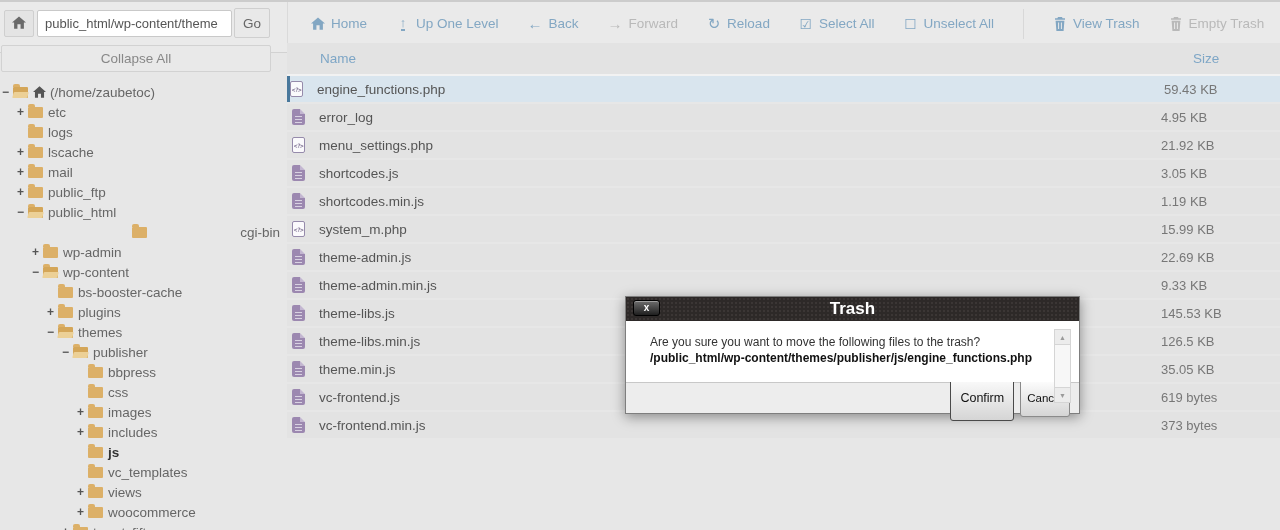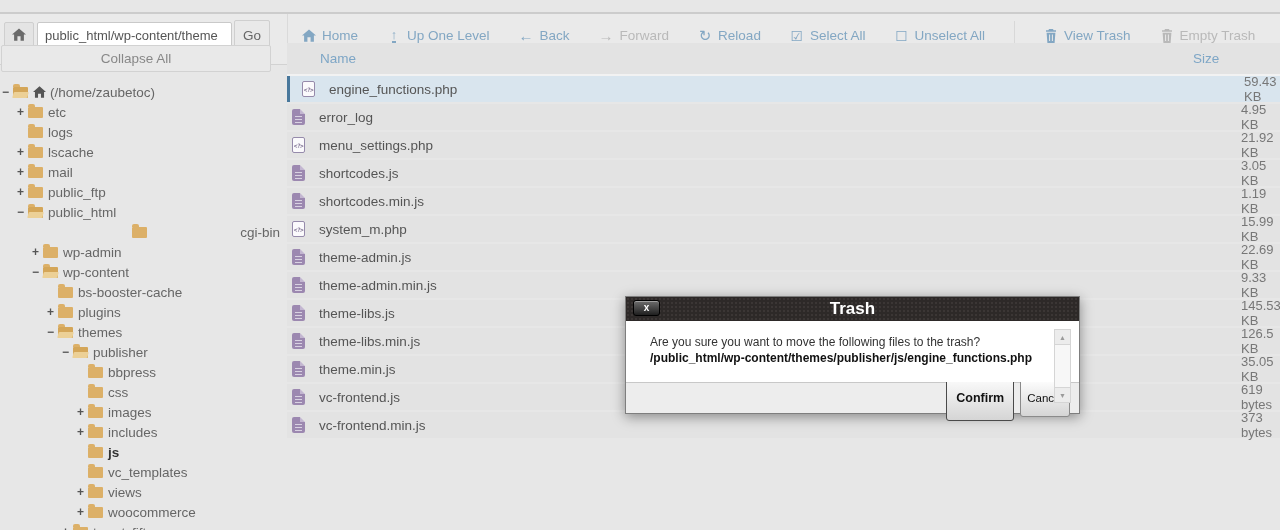--- a/index.html
+++ b/index.html
@@ -10,21 +10,20 @@
     font-family:"Liberation Sans","DejaVu Sans",sans-serif;
     color:#555;
   }
 
   
   .topbar {
     position:absolute; left:0; top:0; width:1280px; height:53px;
     background:#eaeaea;
     border-top:2px solid #cccccc;
     border-bottom:1px solid #d2d2d2;
-    margin-top:12px;
   }
   .home-btn {
     position:absolute; left:4px; top:8px; width:30px; height:27px;
     background:#e4e4e4; border:1px solid #cfcfcf; border-radius:2px;
     display:flex; align-items:center; justify-content:center; color:#6a6a6a;
     cursor:pointer;
   }
   .path-input {
     position:absolute; left:37px; top:8px; width:195px; height:27px;
     background:#ffffff; border:1px solid #c9c9c9; border-radius:2px;
@@ -32,21 +31,21 @@
     white-space:nowrap; overflow:hidden;
   }
   .go-btn {
     position:absolute; left:234px; top:6px; width:36px; height:30px;
     background:#e9e9e9; border:1px solid #cfcfcf; border-radius:2px;
     font-size:13.5px; color:#666; display:flex; align-items:center; justify-content:center;
     cursor:pointer;
   }
   .toolbar {
     position:absolute; left:287px; top:0; width:993px; height:43px;
-    display:flex; align-items:center; gap:29px; padding-left:14px;
+    display:flex; align-items:center; gap:29px; padding-left:23px;
     border-left:1px solid #dadada;
   }
   .tb-btn {
     display:inline-flex; align-items:center; gap:6px;
     color:#83a7c3; font-size:13.5px; cursor:pointer; white-space:nowrap;
   }
   .tb-btn.disabled { color:#b9b9b9; cursor:default; }
   .tb-icn { display:inline-flex; align-items:center; justify-content:center; min-width:14px; }
   .tb-icn .glyph { font-size:15px; line-height:14px; }
   .tb-icn .glyph.cb { font-size:14px; }
@@ -80,23 +79,23 @@
   .thead {
     height:33px; background:#e3e3e3; position:relative;
     display:flex; align-items:center; border-bottom:2px solid #f2f2f2;
   }
   .th-name { margin-left:33px; color:#7ea6c6; font-size:13.5px; cursor:pointer; }
   .th-size { position:absolute; left:906px; color:#7ea6c6; font-size:13.5px; cursor:pointer; }
   .frow {
     height:26px; margin-bottom:2px; background:#e3e3e3;
     display:flex; align-items:center; position:relative; padding-left:5px; cursor:pointer;
   }
-  .frow.selected { background:#d9e5ee; border-left:3px solid #49789c; padding-left:12px; }
+  .frow.selected { background:#d9e5ee; border-left:3px solid #49789c; padding-left:0; }
   .fname { color:#555; font-size:13.5px; margin-left:14px; }
-  .fsize { position:absolute; left:954px; color:#777; font-size:13px; }
+  .fsize { position:absolute; left:874px; color:#777; font-size:13px; }
   .fi { width:13px; height:16px; flex:none; position:relative; }
   .fi.doc { background:#9c88b0; border-radius:2px; }
   .fi.doc::before {
     content:""; position:absolute; top:0; right:0;
     border-style:solid; border-width:0 5px 5px 0;
     border-color:#e3e3e3 #e3e3e3 #c3b6d1 #c3b6d1;
   }
   .fi.doc::after {
     content:""; position:absolute; left:3px; right:3px; top:7px; height:7px;
     background:repeating-linear-gradient(#d9d2e2 0 1px, transparent 1px 3px);
@@ -145,21 +144,21 @@
     position:absolute; left:0; width:15px; height:15px; background:#ececec;
     color:#9a9a9a; font-size:7px; text-align:center; line-height:15px; cursor:pointer;
   }
   .sc-up { top:0; border-bottom:1px solid #d5d5d5; }
   .sc-dn { bottom:0; border-top:1px solid #d5d5d5; }
   .modal-footer {
     height:31px; background:#ededed; border-top:1px solid #c8c8c8;
     display:flex; align-items:center; justify-content:flex-end; gap:6px; padding-right:9px;
   }
   .btn-confirm {
-    font-family:inherit; font-weight:bold; font-size:12.5px; color:#111;
+    font-family:inherit; font-weight:normal; font-size:12.5px; color:#111;
     padding:15px 9px; background:linear-gradient(#fefefe,#d5d5d5);
     border:1px solid #4a4a4a; border-radius:3px; cursor:pointer;
   }
   .btn-cancel {
     font-family:inherit; font-size:11.5px; color:#111;
     padding:12px 6px; background:linear-gradient(#fefefe,#d5d5d5);
     border:1px solid #8a8a8a; border-radius:3px; cursor:pointer;
   }
 </style>
 </head>

